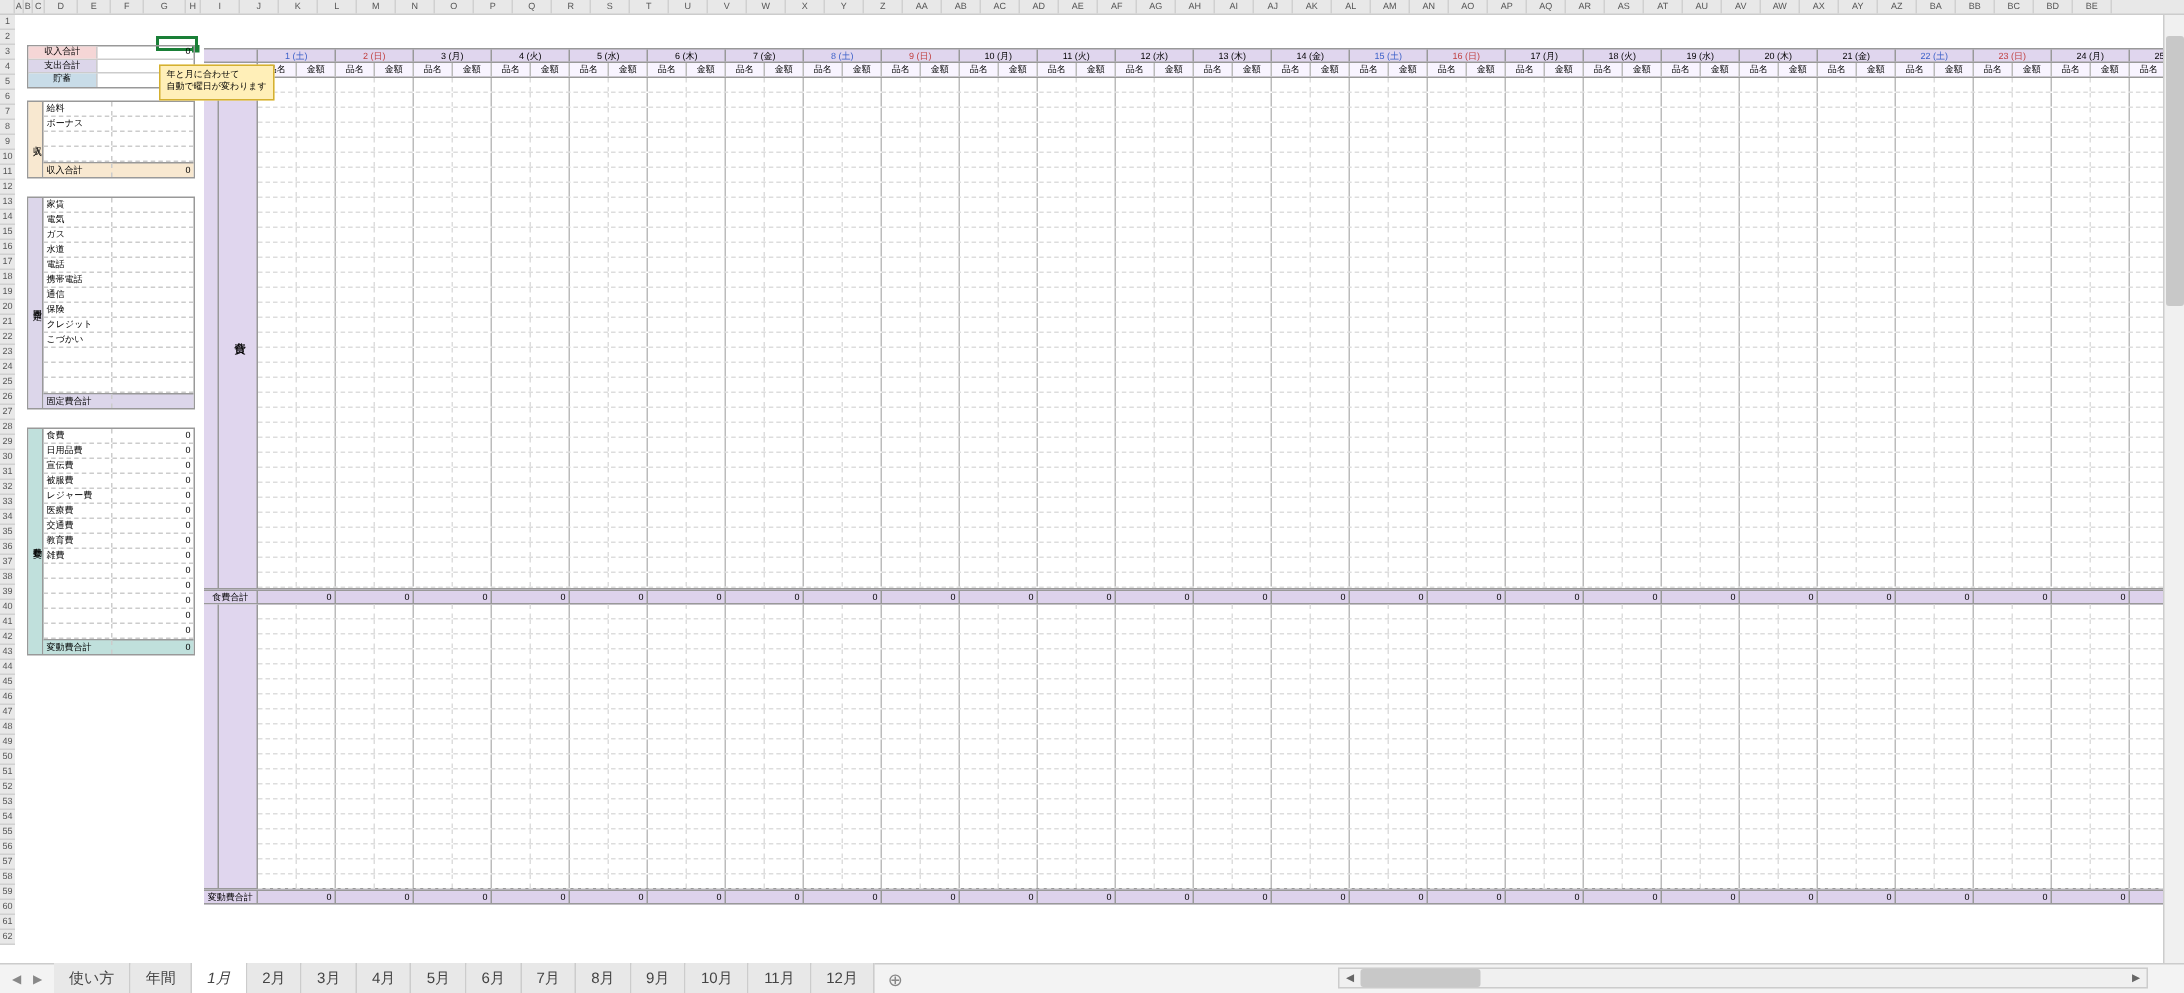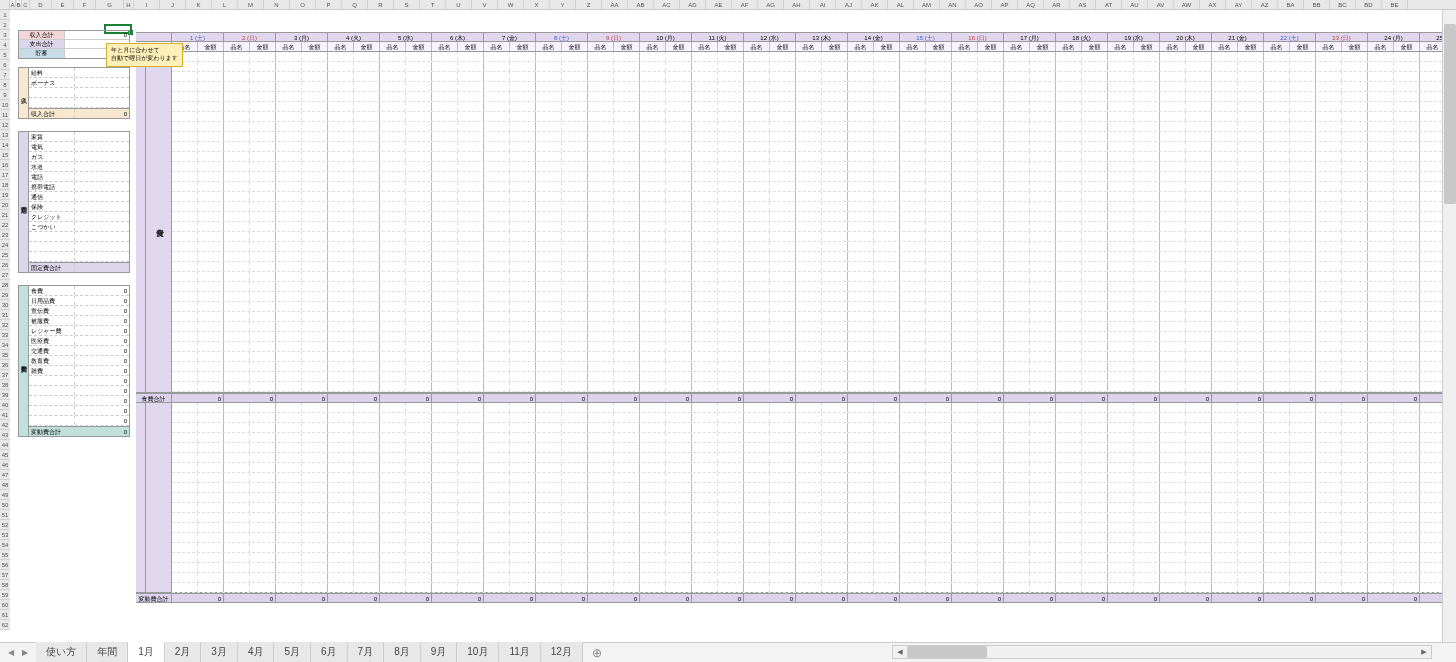--- a/index.html
+++ b/index.html
@@ -297,20 +297,21 @@
   padding: 3px 10px;
   font-size: 10px;
   border-right: 1px solid #ccc;
   background: #e8e8e8;
   color: #444;
   cursor: pointer;
 }
 .tab.active {
   background: #fff;
   border-bottom: 2px solid #1a7f37;
+  font-style: italic;
 }
 .tab-add {
   width: 20px;
   display: flex;
   align-items: center;
   justify-content: center;
   font-size: 12px;
   color: #888;
   margin-left: 4px;
 }

